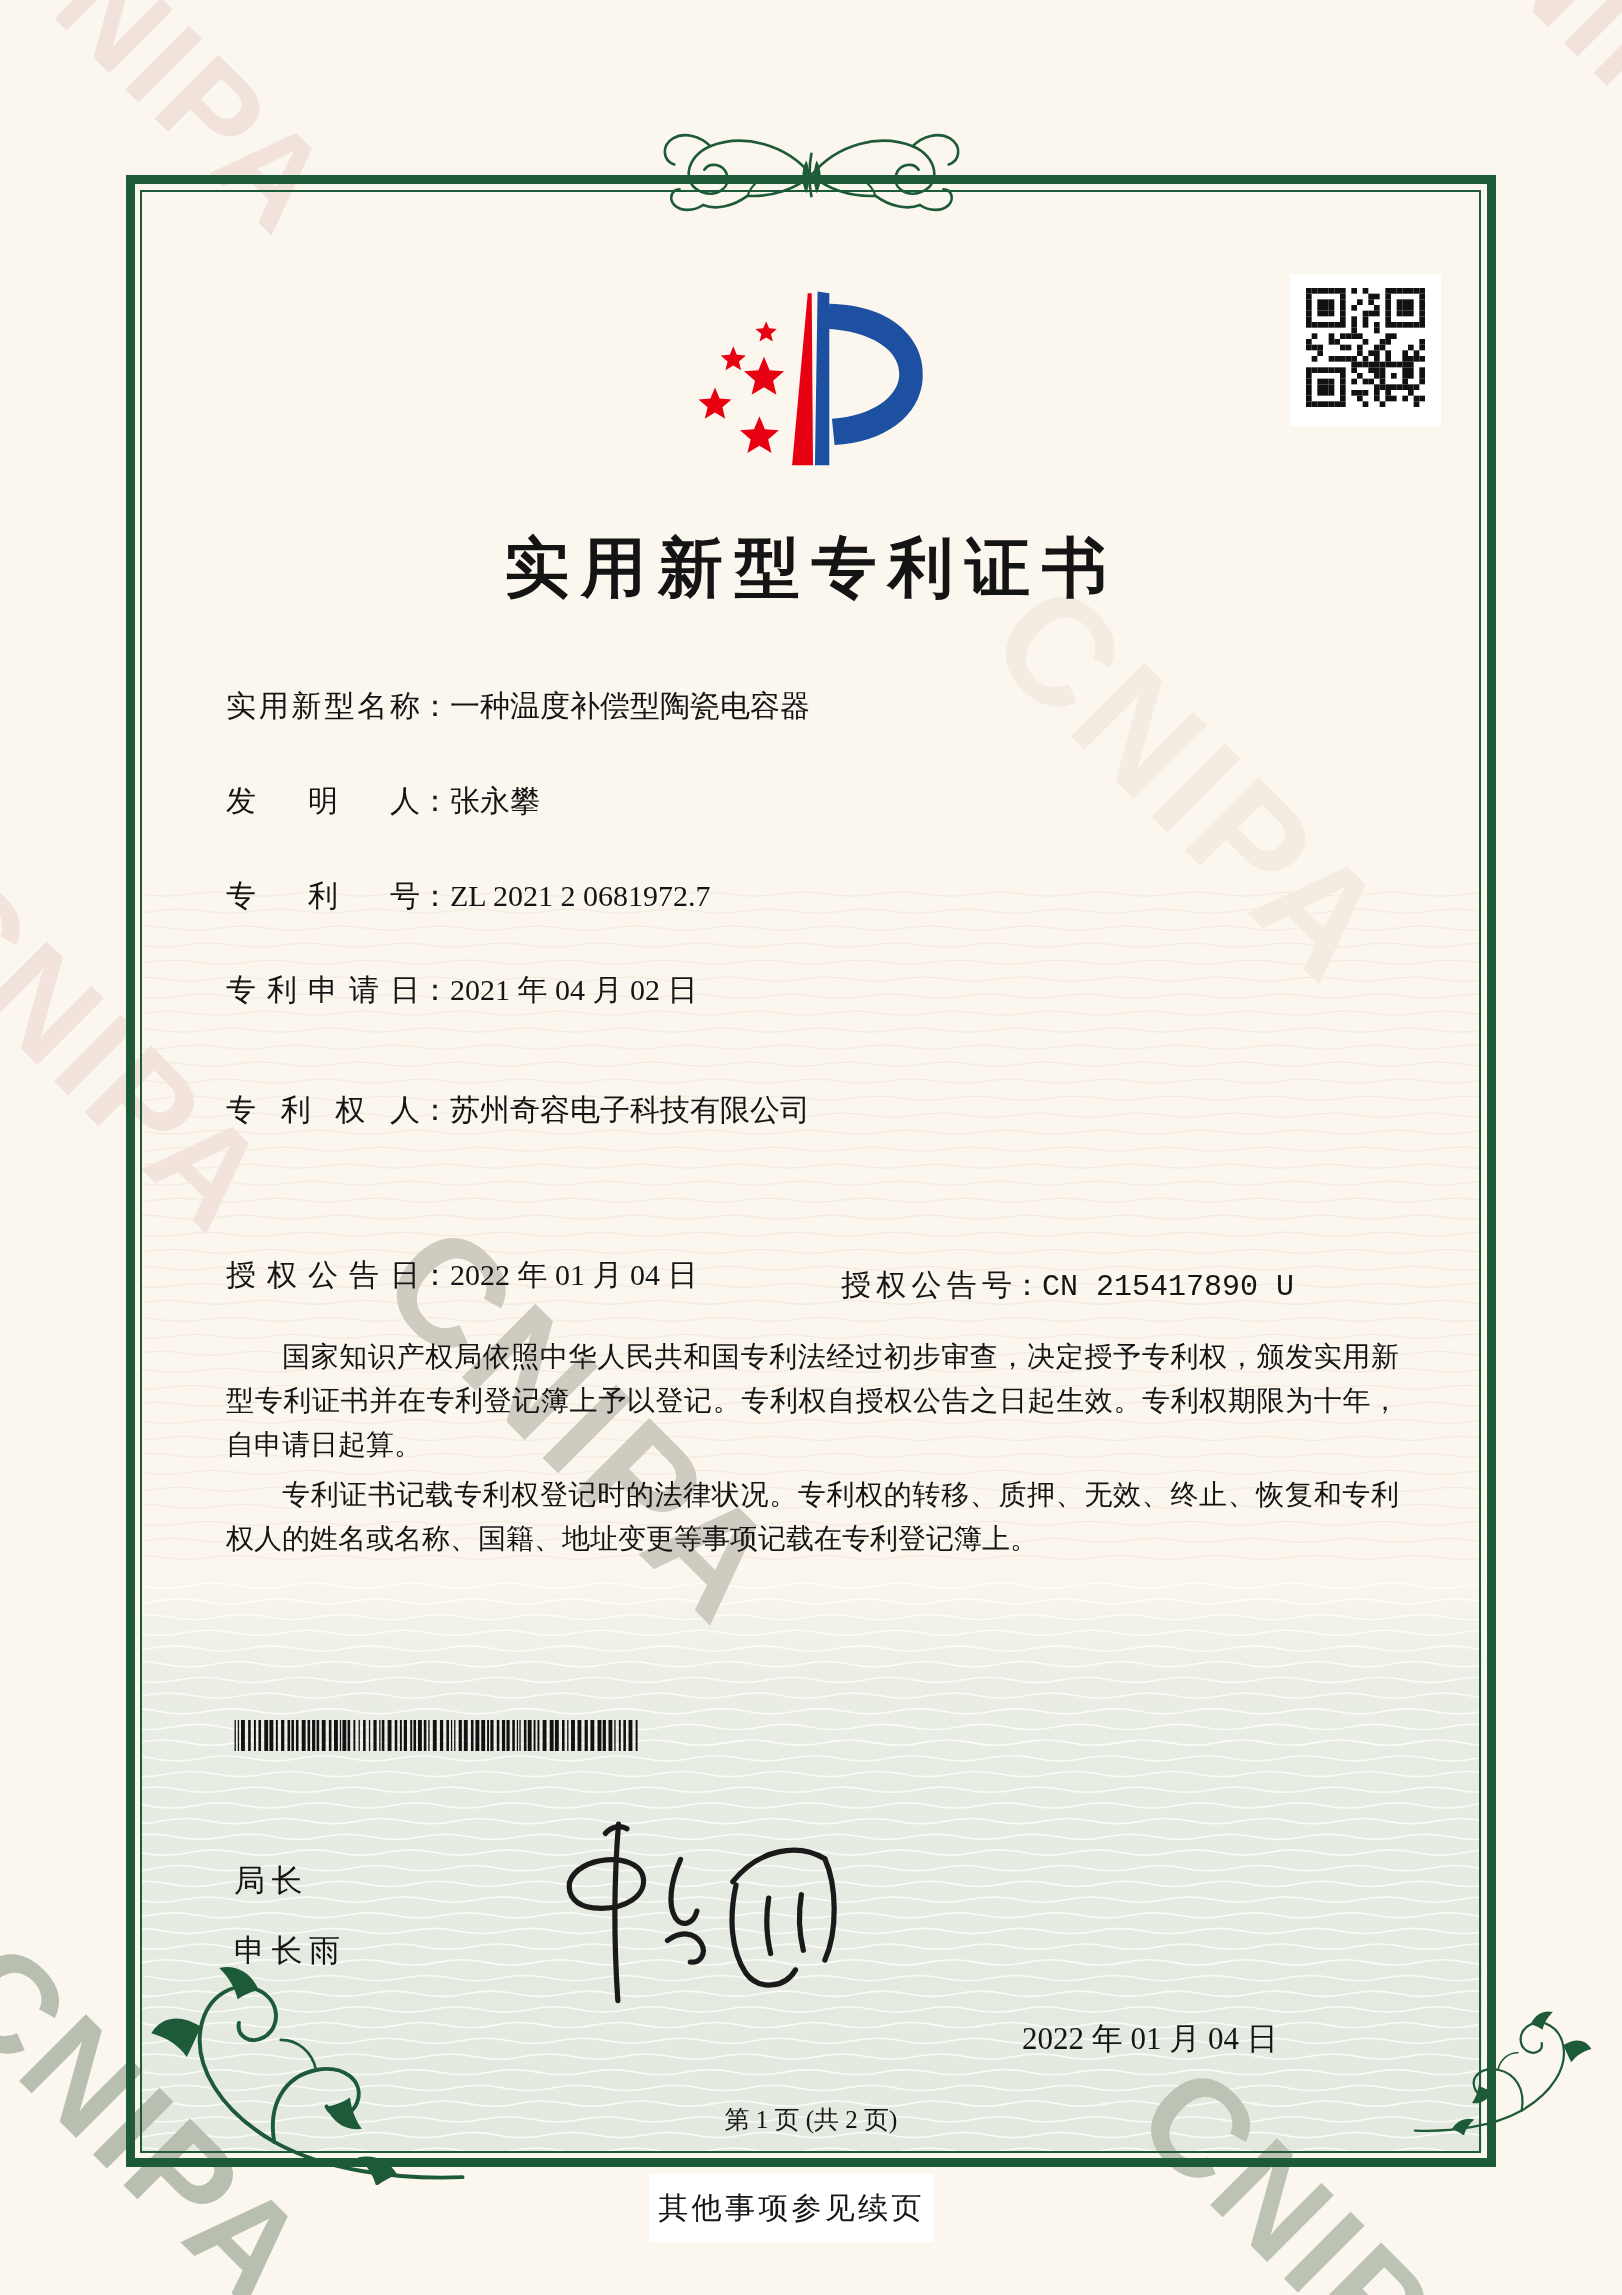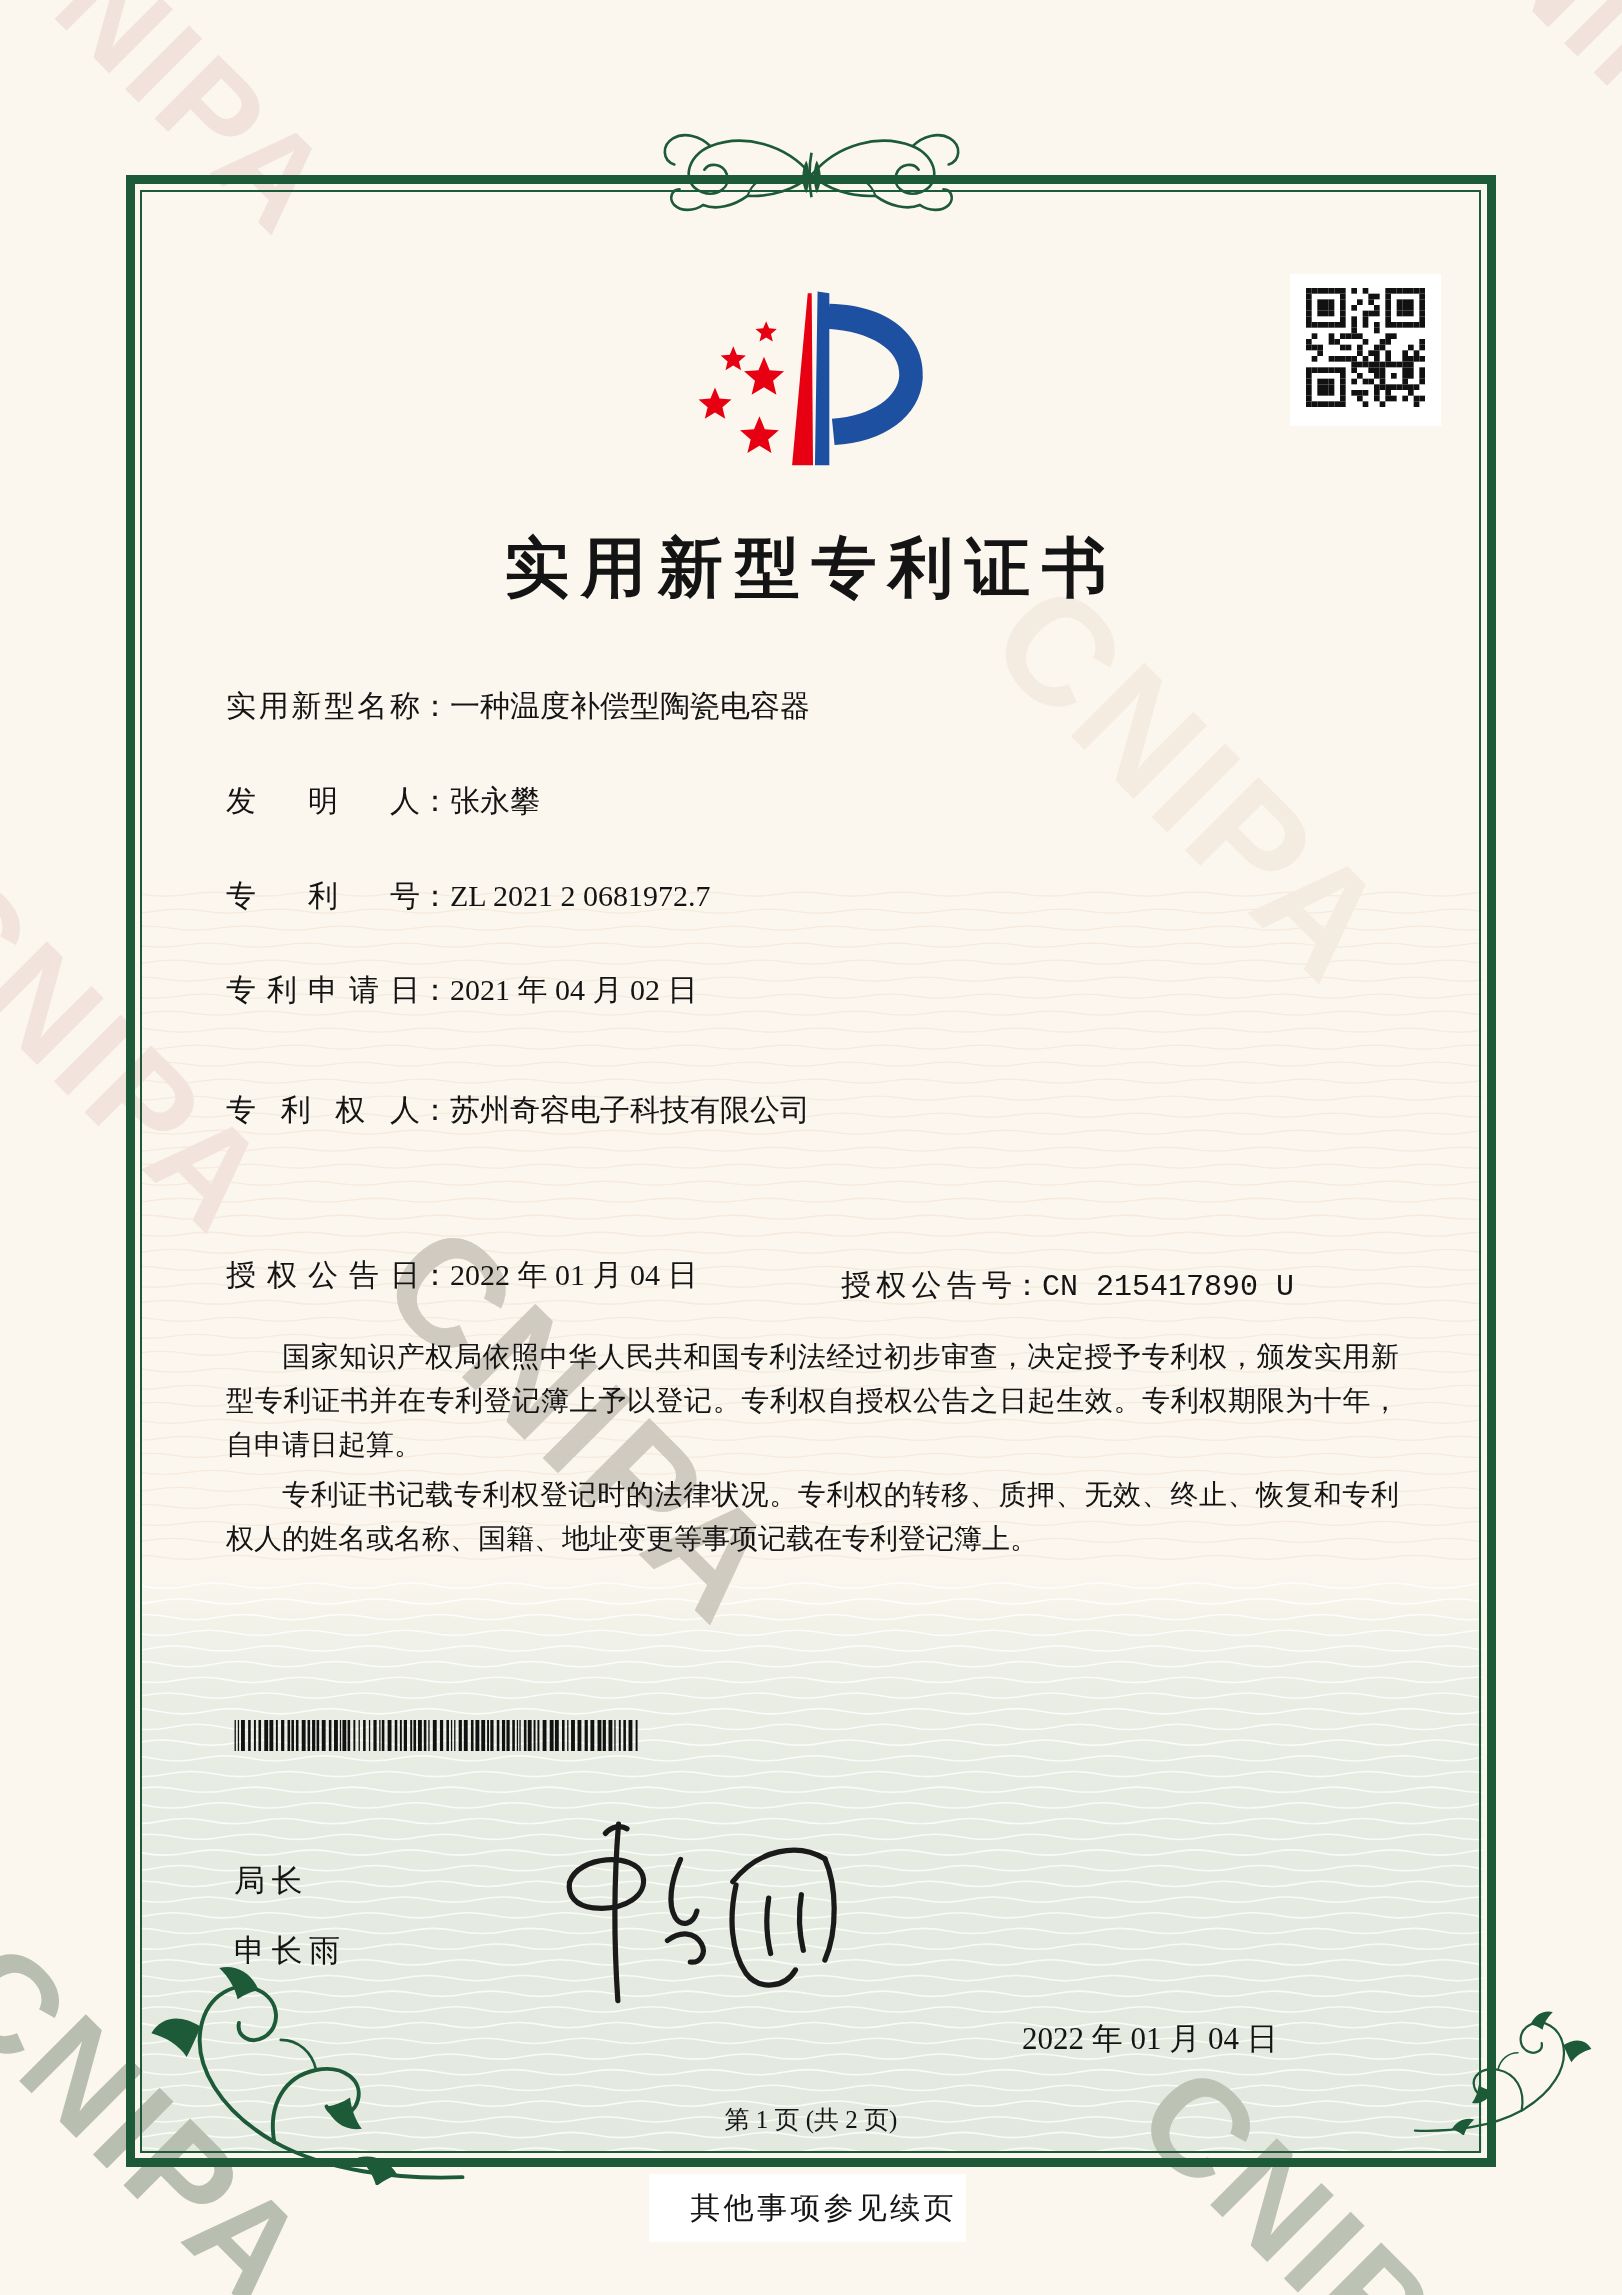--- a/index.html
+++ b/index.html
@@ -29,21 +29,21 @@
   .pair2{position:absolute;left:615px;top:10px;font-family:Liberation Mono, monospace;}
   .pair2 .flabel{width:171px;}
   .paras{position:absolute;left:226px;top:1335px;width:1173px;font-size:28px;
          line-height:44px;text-align:justify;}
   .paras p{margin:0;text-indent:56px;}
   .paras p + p{margin-top:5.9px;}
   .officer{position:absolute;left:234px;font-size:31px;letter-spacing:6.5px;}
   .gdate{position:absolute;left:1022px;top:2018px;font-size:31px;}
   .pageinfo{position:absolute;left:126px;top:2103px;width:1370px;text-align:center;font-size:25px;}
   .contbox{position:absolute;left:649px;top:2174px;width:285px;height:68px;background:#ffffff;
-         display:flex;align-items:center;justify-content:center;font-size:30px;letter-spacing:3.3px;padding-left:32px;}
+         display:flex;align-items:center;justify-content:center;font-size:30px;letter-spacing:3.3px;}
   .qrbox{position:absolute;left:1290px;top:274px;width:151px;height:152px;background:#ffffff;}
   .qrsvg{position:absolute;left:1306px;top:288px;}
   .barcode{position:absolute;left:232px;top:1720px;}
   .logosvg{position:absolute;left:695px;top:279px;}
   .sigsvg{position:absolute;left:471px;top:1819px;}
 </style>
 </head>
 <body>
 
 <div class="page">

